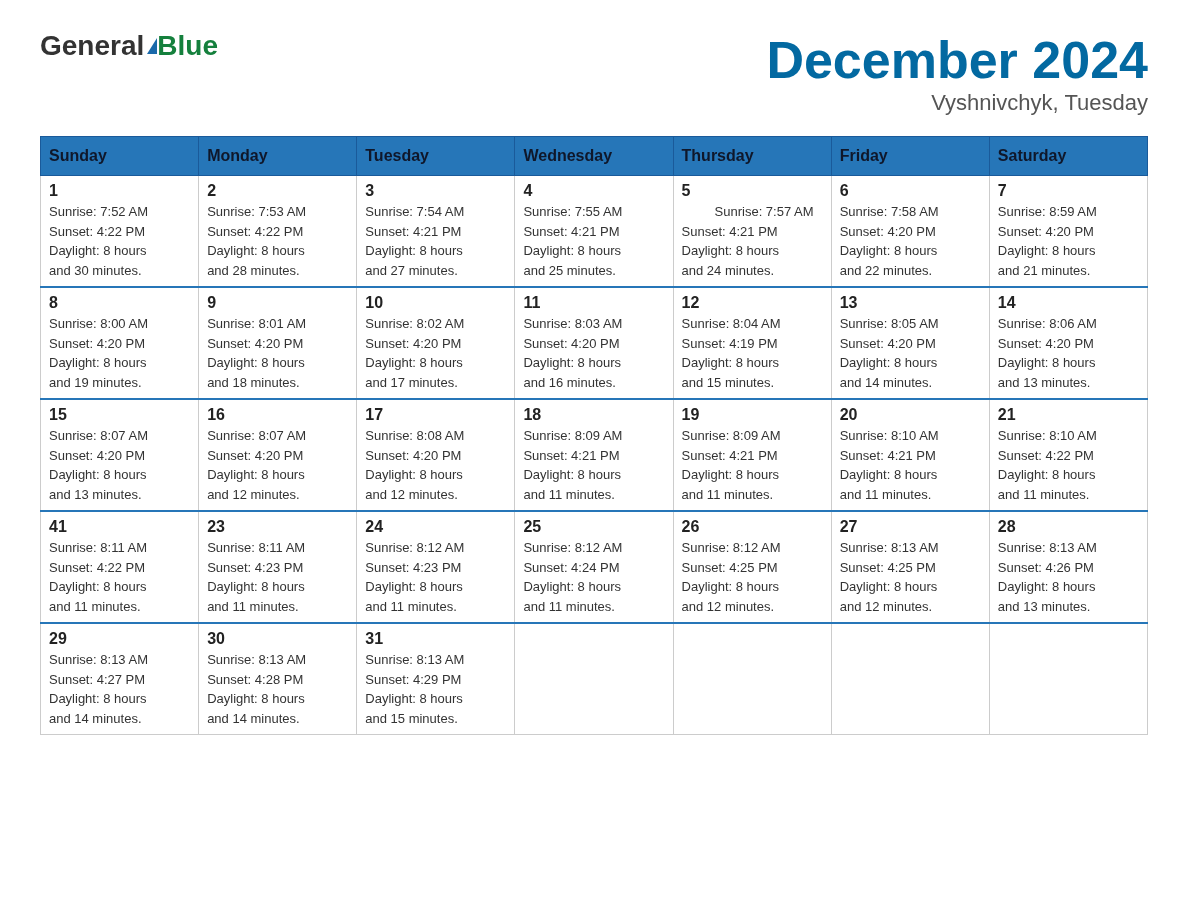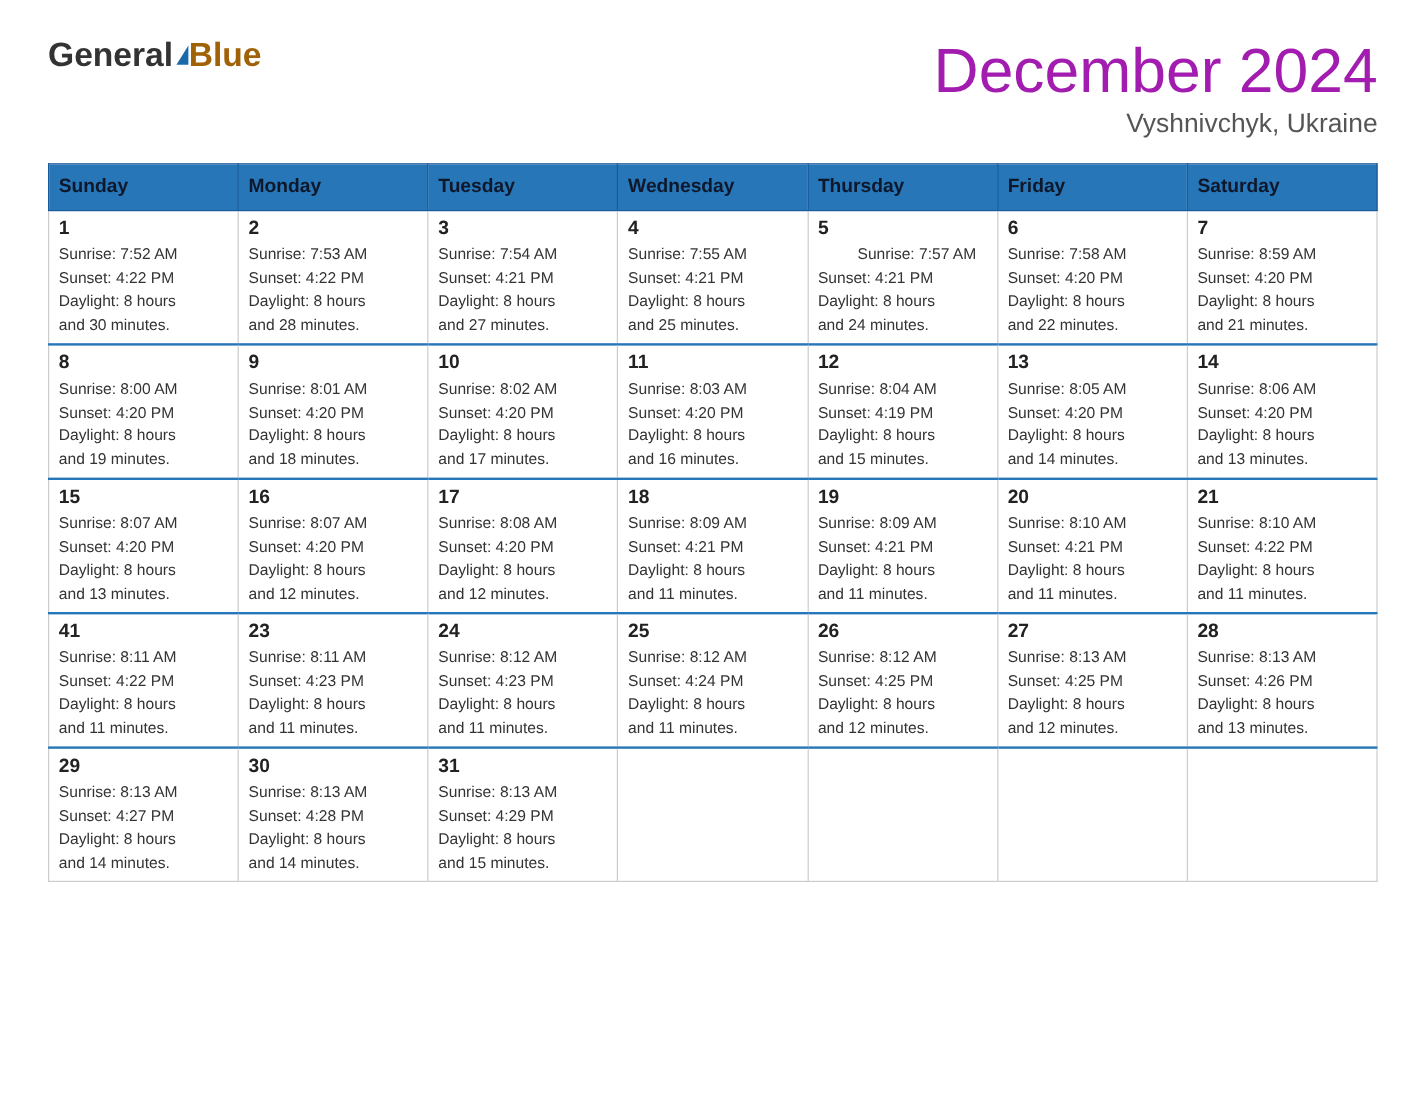--- a/index.html
+++ b/index.html
@@ -22,42 +22,42 @@
       align-items: flex-start;
     }
     .logo-text-general {
       font-size: 28px;
       font-weight: bold;
       color: #333;
     }
     .logo-text-blue {
       font-size: 28px;
       font-weight: bold;
-      color: #a16207;
+      color: #15803d;
     }
     .logo-triangle {
       display: inline-block;
       width: 0;
       height: 0;
       border-left: 10px solid transparent;
       border-bottom: 16px solid #1a6aab;
       margin-left: 3px;
       vertical-align: middle;
     }
     .logo-row {
       display: flex;
       align-items: center;
     }
     .title-area {
       text-align: right;
     }
     .calendar-title {
       font-size: 52px;
-      font-weight: normal;
-      color: #a21caf;
+      font-weight: bold;
+      color: #0369a1;
       text-align: right;
     }
     .calendar-subtitle {
       font-size: 22px;
       color: #555;
     }
     .calendar-table {
       width: 100%;
       border-collapse: collapse;
       border: 1px solid #aaa;
@@ -106,21 +106,21 @@
 <div class="header-area">
   <div class="logo">
     <div class="logo-row">
       <span class="logo-text-general">General</span>
       <span class="logo-triangle"></span>
     </div>
     <span class="logo-text-blue">Blue</span>
   </div>
   <div class="title-area">
     <div class="calendar-title">December 2024</div>
-    <div class="calendar-subtitle">Vyshnivchyk, Ukraine</div>
+    <div class="calendar-subtitle">Vyshnivchyk, Tuesday</div>
   </div>
 </div>
 
 <table class="calendar-table">
   <thead>
     <tr>
     <th>Sunday</th>
         <th>Monday</th>
         <th>Tuesday</th>
         <th>Wednesday</th>

